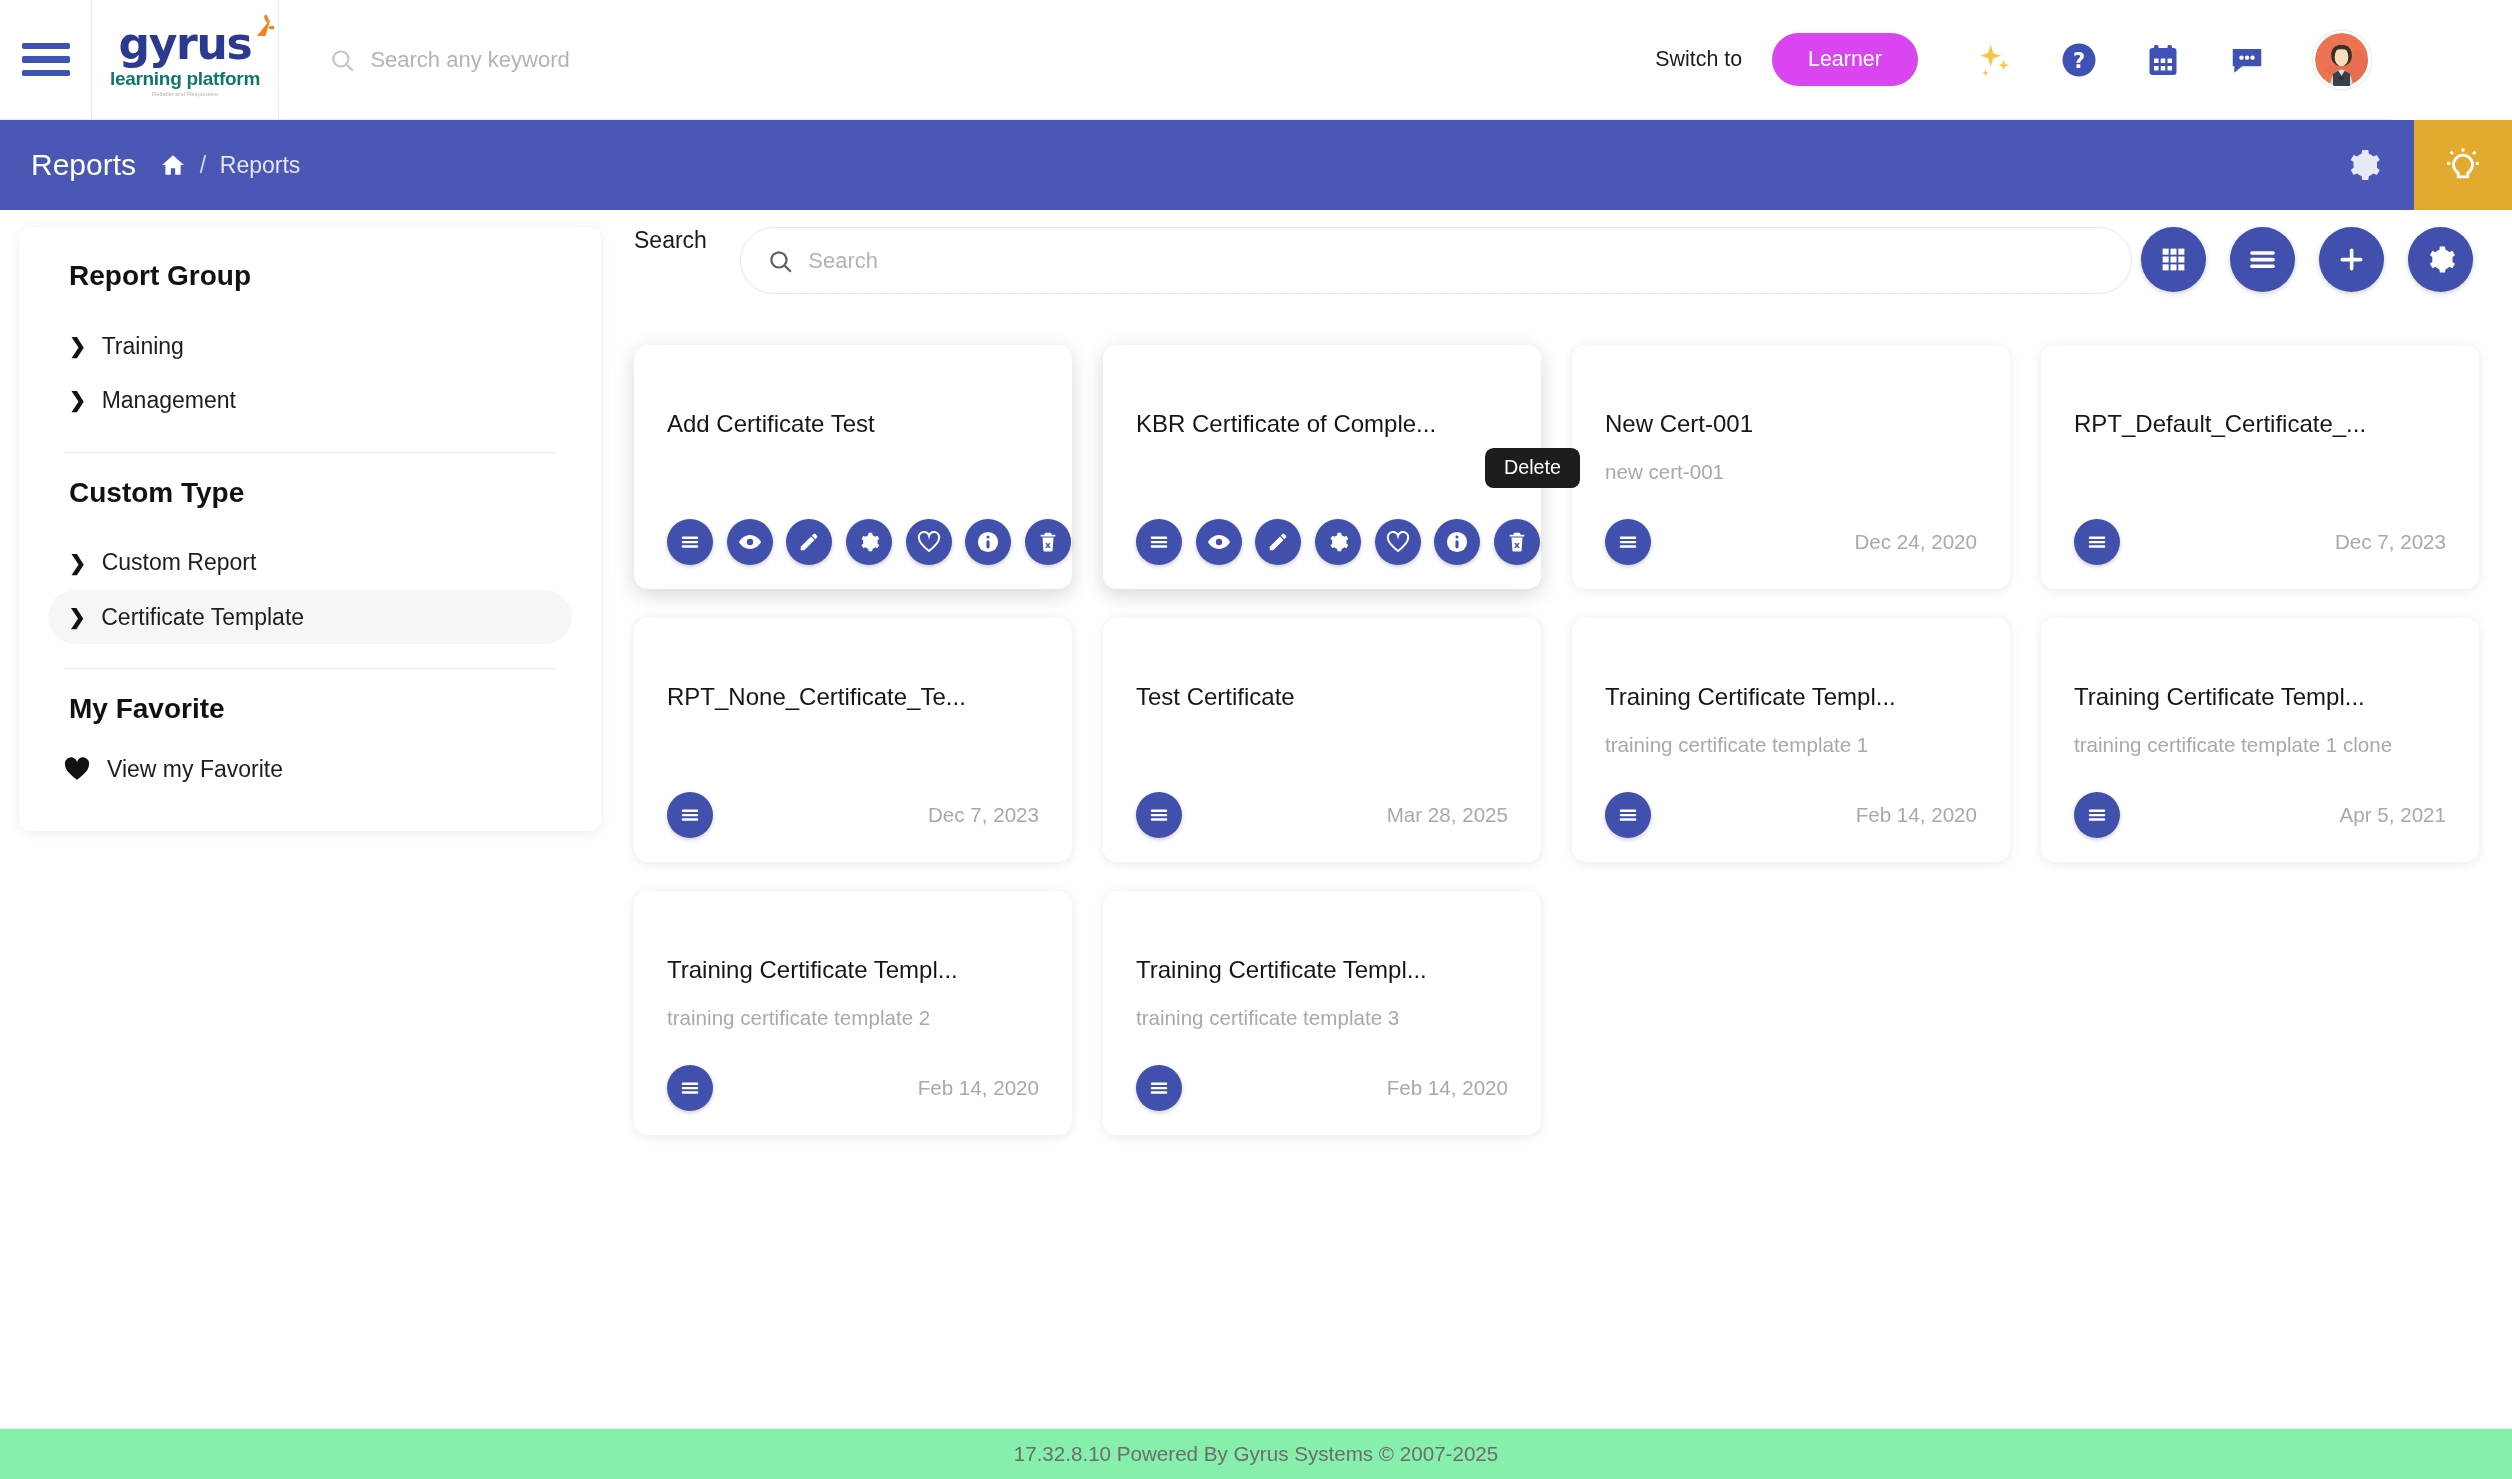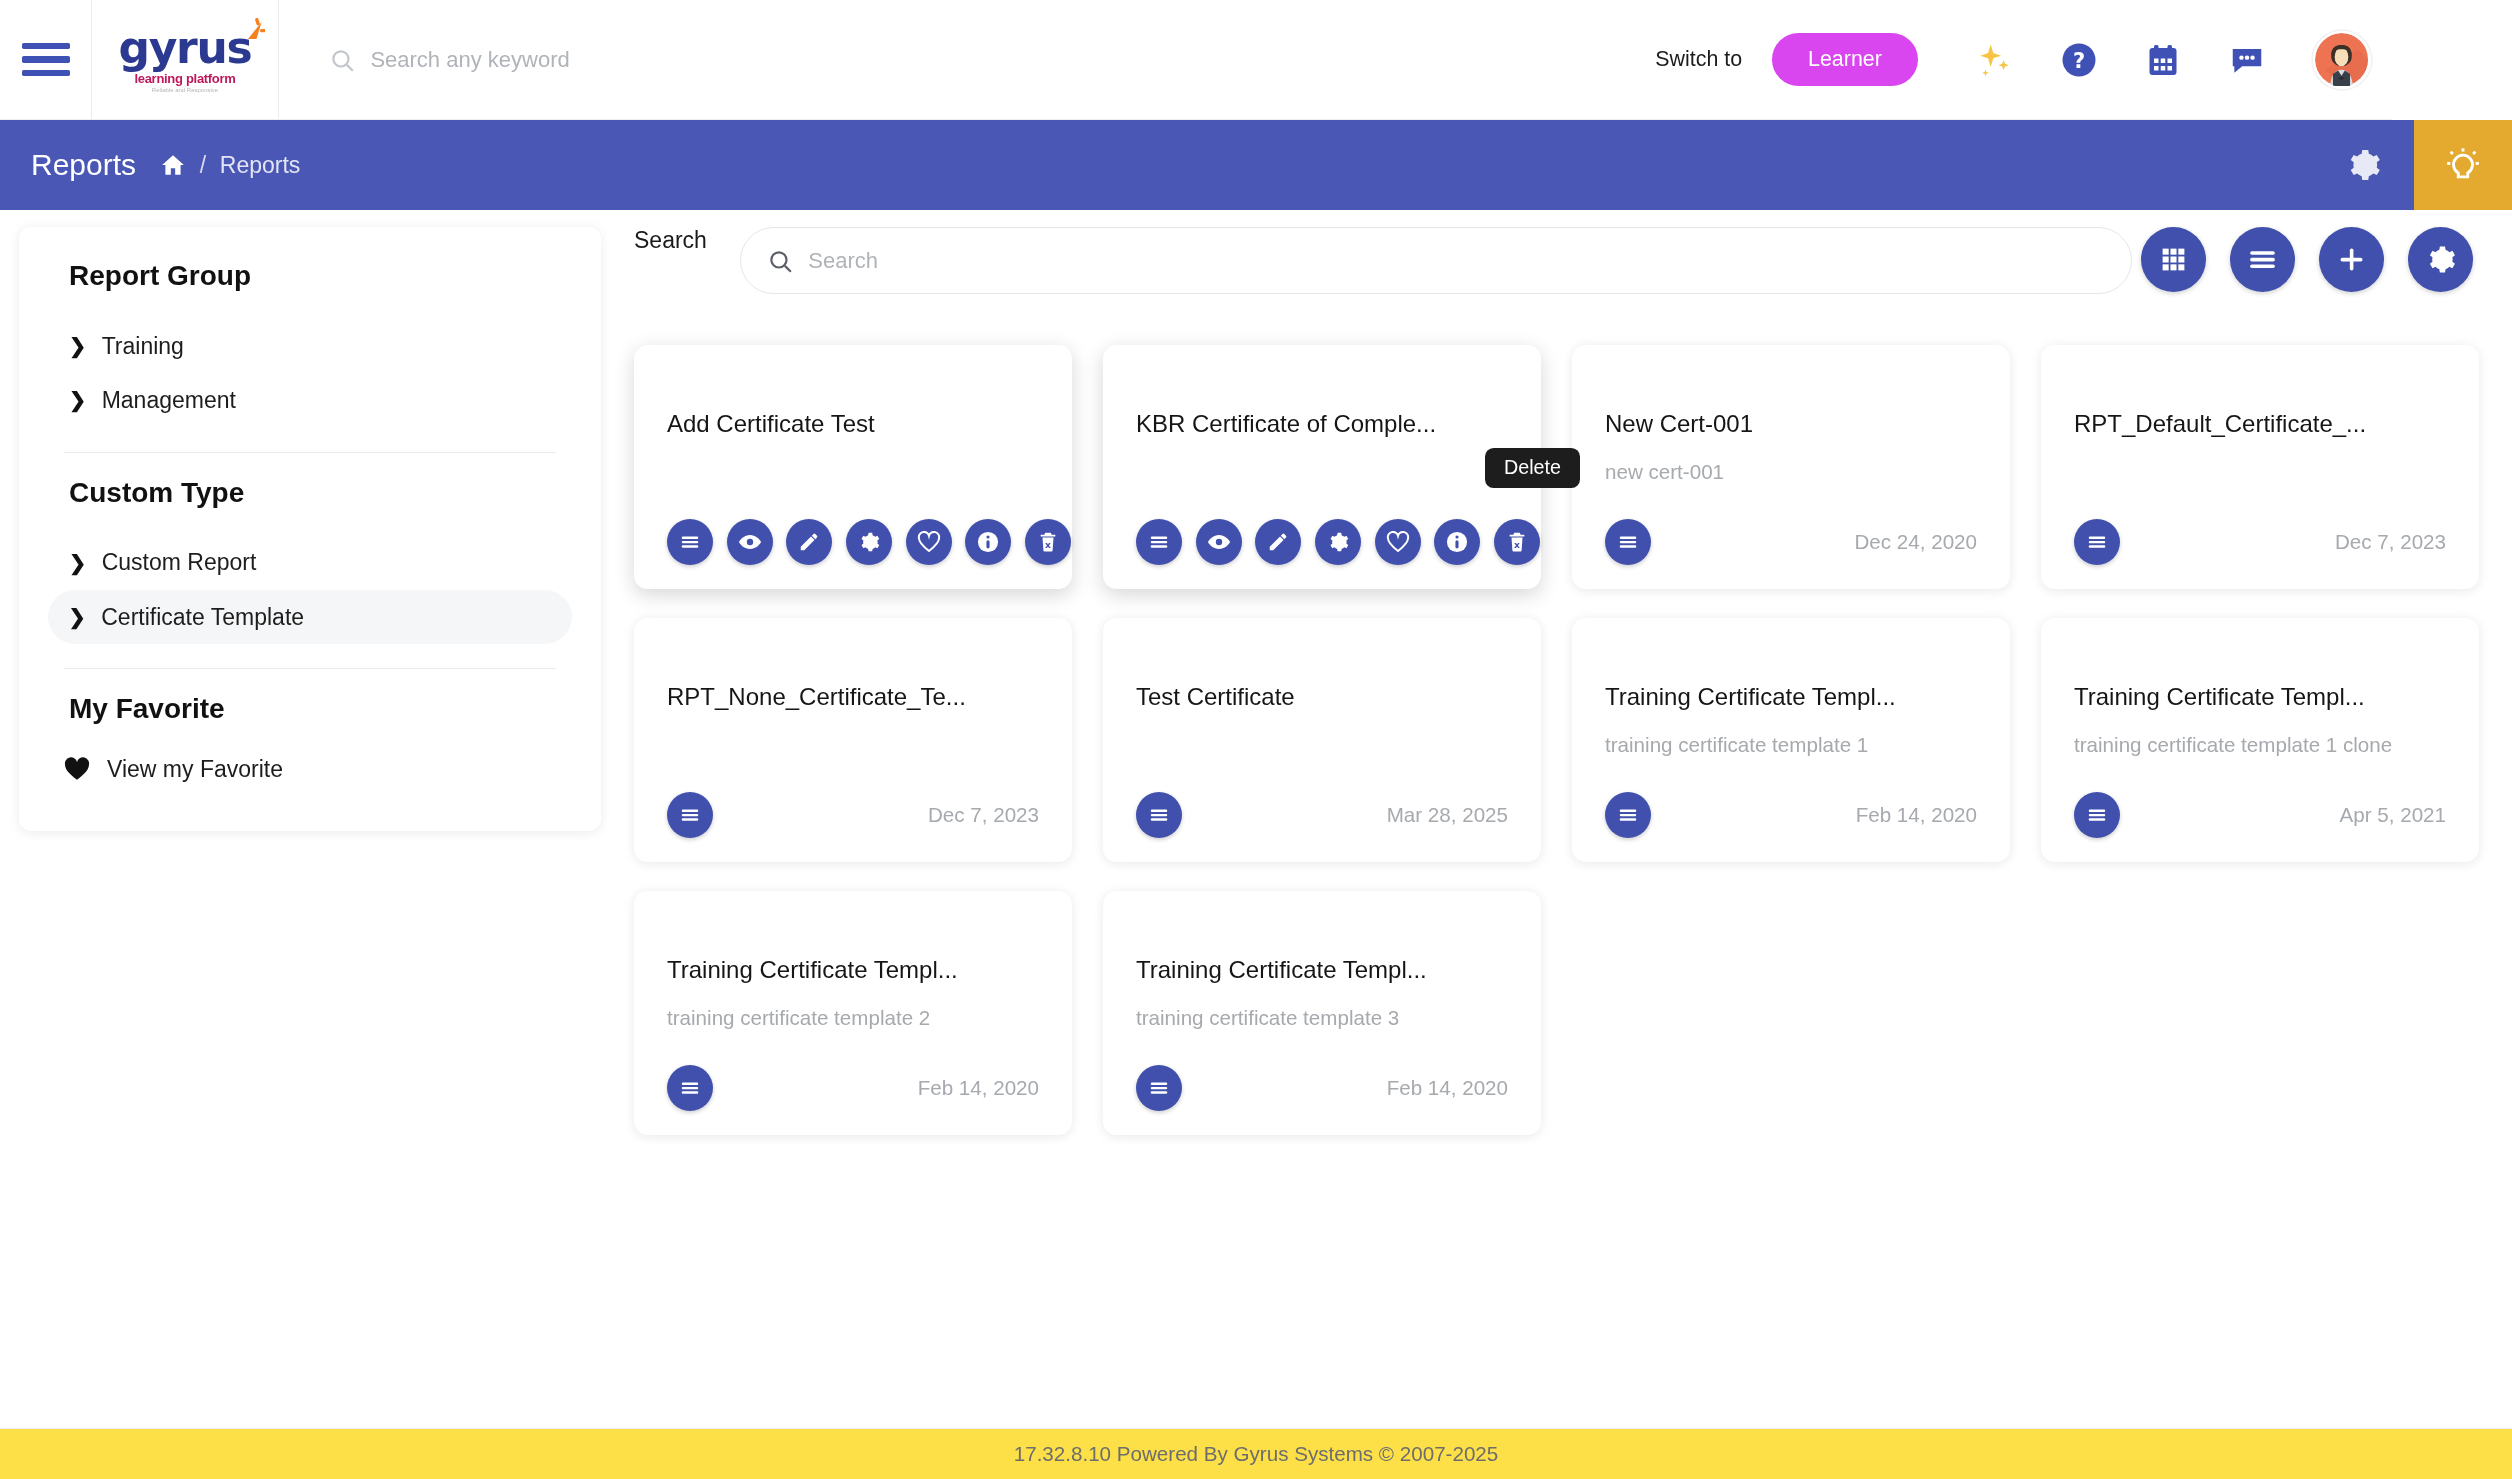--- a/index.html
+++ b/index.html
@@ -32,21 +32,21 @@
     border-right: 0.9px solid #e9ebef;
     position: relative;
   }
   .logo-inner { position: relative; text-align: center; }
   .logo-main {
     font-family: "DejaVu Sans", sans-serif;
     font-size: 44px; font-weight: 700; color: #2b3990;
     letter-spacing: -1.3px; line-height: 1;
   }
   .logo-sub {
-    font-size: 13px; color: #be185d; font-weight: 700;
+    font-size: 19px; color: #0f766e; font-weight: 700;
     letter-spacing: -0.3px; margin-top: 1.7px;
   }
   .logo-tag { font-size: 6px; color: #b5b5b5; margin-top: 0.9px; }
   .logo-spark { position:absolute; right:-13.7px; top:-8.6px; }
 
   .global-search {
     flex: 0 0 auto; margin-left: 50px;
     display: flex; align-items: center; gap: 15.4px;
   }
   .gs-icon { width: 26px; height: 26px; }
@@ -192,21 +192,21 @@
     white-space: nowrap; z-index: 40;
     box-shadow: 0 0.9px 3.4px rgba(0,0,0,0.10);
   }
 
   
   .footer {
     position: absolute; bottom: 0; left: 0;
     width: 2512px; height: 51px;
     border-top: 0.9px solid #eeeeee;
     display:flex; align-items:center; justify-content:center;
-    font-size: 20.6px; color: #6d6d6d; background: #fde047;
+    font-size: 20.6px; color: #6d6d6d; background: #86efac;
   }
 </style>
 </head>
 <body>
 
 <div class="topbar">
 
   <div class="hamburger-wrap">
     <div class="hamburger">
       <span></span>

